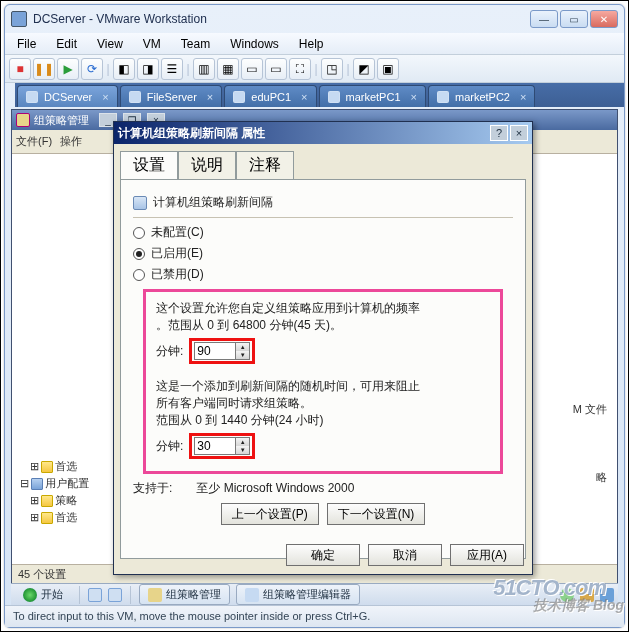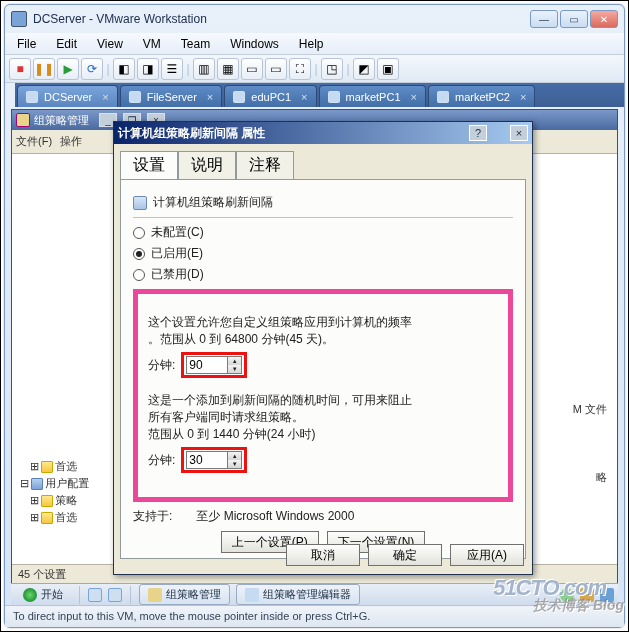--- a/index.html
+++ b/index.html
@@ -58,31 +58,31 @@
   .tree { width:108px; border-right:1px solid #b8b0a0; background:#fff; font-size:11px; color:#333; padding:4px 2px; overflow:hidden;}
   .tree .node { display:flex; align-items:center; gap:2px; padding:1px 0; white-space:nowrap;}
   .tree .ind1 { padding-left:6px; }
   .tree .ind2 { padding-left:16px; }
   .ticon { width:12px; height:12px; display:inline-block; border:1px solid #c9a800; background:linear-gradient(#ffe88a,#f5c742); border-radius:1px;}
   .ticon.blue { border-color:#5a7fb5; background:linear-gradient(#b6d0f0,#7aa3d8);}
   .content { flex:1; background:#fff; position:relative; font-size:11px; color:#333;}
   .status-mini { position:absolute; bottom:0; left:0; right:0; height:20px; background:#ece9d8; border-top:1px solid #b8b0a0; font-size:11px; color:#333; padding:2px 6px;}
   
   .dialog { position:absolute; top:116px; left:108px; width:420px; height:454px; background:#ece9d8; border:1px solid #203050; box-shadow:2px 2px 6px rgba(0,0,0,.4);}
-  .dlg-title { height:22px; background:linear-gradient(90deg,#0a246a,#a6caf0); color:#fff; display:flex; align-items:center; padding:0 4px; font-size:12px; font-weight:bold;gap:21px;}
+  .dlg-title { height:22px; background:linear-gradient(90deg,#0a246a,#a6caf0); color:#fff; display:flex; align-items:center; padding:0 4px; font-size:12px; font-weight:bold;}
   .dlg-title .spacer{flex:1;}
   .dlg-title .dbtn { width:18px; height:16px; background:#c3cfdb; border:1px solid #fff; color:#234; font-size:11px; display:flex; align-items:center; justify-content:center; cursor:pointer; margin-left:2px; font-weight:normal;}
   .dlg-tabs { display:flex; padding:6px 6px 0 6px; gap:0; }
   .dlg-tab { padding:3px 12px; border:1px solid #919b9c; background:#f2f1e7; border-bottom:none; font-size:16px; cursor:pointer; position:relative; top:1px;}
   .dlg-tab.active { background:#fcfcfa; border-bottom:1px solid #fcfcfa; }
   .dlg-inner { margin:0 6px 6px 6px; border:1px solid #919b9c; background:#fcfcfa; height:380px; padding:10px 12px; font-size:12px; color:#222; position:relative;}
   .row { display:flex; align-items:center; gap:6px; margin:4px 0;}
   .radio { width:12px; height:12px; border:1px solid #555; border-radius:50%; display:inline-flex; align-items:center; justify-content:center; background:#fff;}
   .radio.sel::after { content:""; width:6px; height:6px; background:#222; border-radius:50%; }
-  fieldset.block { border:5px solid #ec4899; padding:20px 10px; margin:6px 0; }
+  fieldset.block { border:3px solid #ec4899; padding:8px 10px; margin:6px 10px; }
   .spin { display:inline-flex; border:1px solid #7a7a7a; background:#fff; height:18px; }
   .spin input { width:40px; border:none; outline:none; font-size:12px; padding:0 2px; text-align:left; font-family:inherit;}
   .spin .arws { width:14px; display:flex; flex-direction:column;}
   .spin .ar { flex:1; background:linear-gradient(#f4f4f4,#d6d6d6); border-left:1px solid #7a7a7a; font-size:6px; display:flex; align-items:center; justify-content:center; cursor:pointer;}
   .hl { border:3px solid #e11; padding:1px 2px; display:inline-flex;}
   .dlg-btns { position:absolute; right:8px; bottom:8px; display:flex; gap:8px;}
   .btn { min-width:74px; height:22px; background:linear-gradient(#fdfdfd,#e3e3dc); border:1px solid #707070; font-size:12px; cursor:pointer; padding:0 10px;}
   .nav-btns { display:flex; gap:8px; margin-top:6px;justify-content:center;}
   .taskbar { position:absolute; left:6px; right:6px; bottom:22px; height:22px; background:linear-gradient(#e8eef6,#cfdced); border-top:1px solid #99aac1; display:flex; align-items:center; padding:0 4px; gap:6px; font-size:11px; color:#234; }
   .taskbar .start { display:flex; align-items:center; gap:4px; padding:2px 8px; border-radius:10px; cursor:pointer;}
@@ -284,22 +284,22 @@
       <div class="row">
         <span>支持于:</span>
         <span style="margin-left:18px;">至少 Microsoft Windows 2000</span>
       </div>
       <div class="nav-btns">
         <button class="btn">上一个设置(P)</button>
         <button class="btn">下一个设置(N)</button>
       </div>
     </div>
     <div class="dlg-btns">
+      <button class="btn">确定</button>
       <button class="btn">取消</button>
-      <button class="btn">确定</button>
       <button class="btn">应用(A)</button>
     </div>
   </div>
 
   <div class="taskbar">
     <div class="start">
       <span class="tri" style="background:radial-gradient(circle,#6ad86a 0,#2a9d3a 60%,#176 100%);"></span>
       <span>开始</span>
     </div>
     <span class="vbar"></span>

